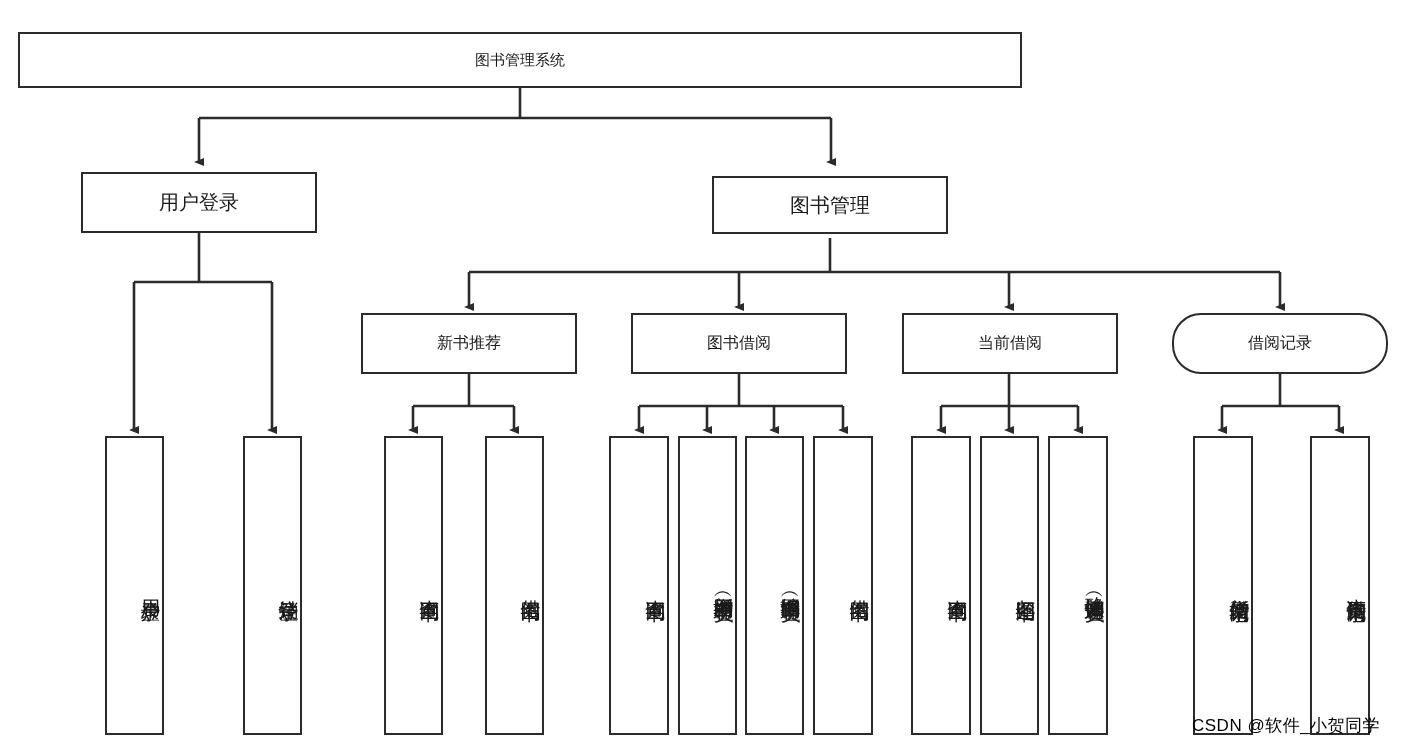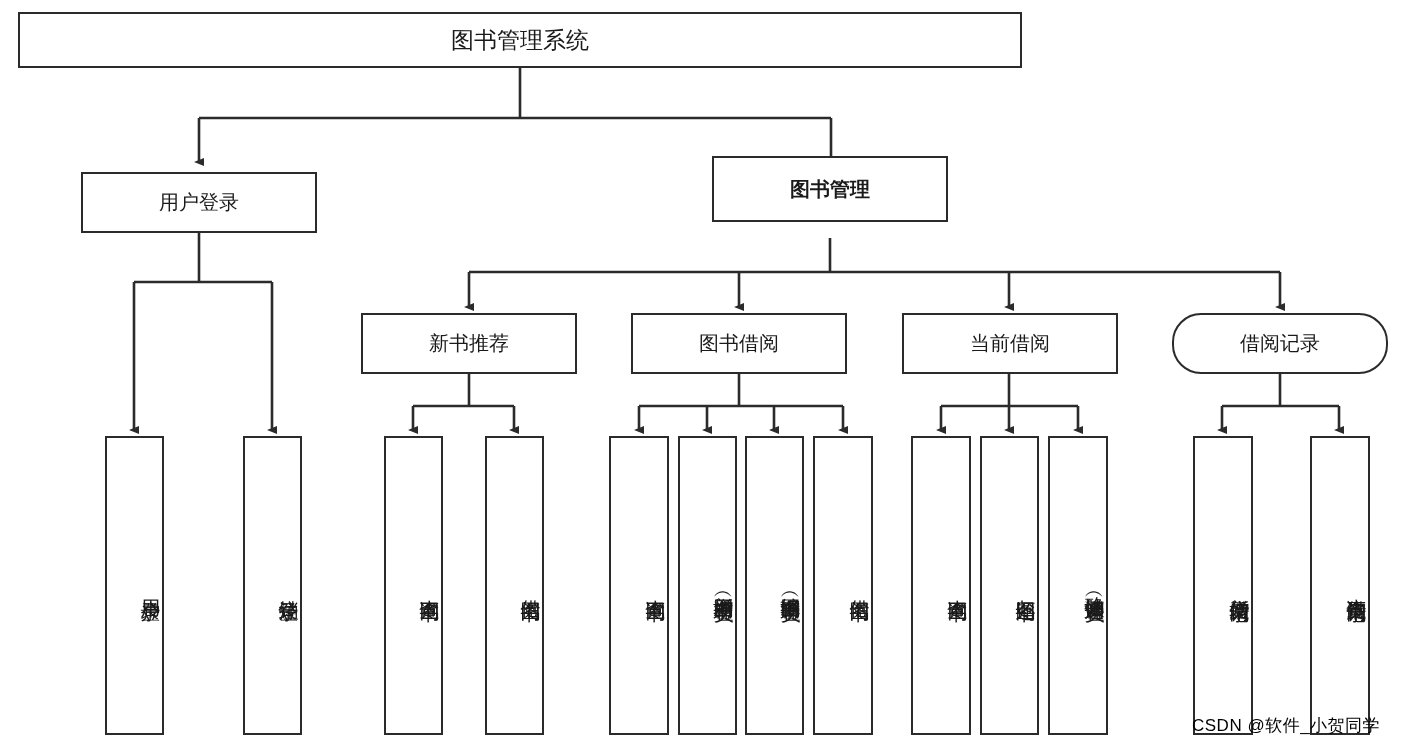--- a/index.html
+++ b/index.html
@@ -28,27 +28,28 @@
     position: absolute;
     box-sizing: border-box;
     border: 2px solid #2b2b2b;
     background: #ffffff;
     display: flex;
     align-items: center;
     justify-content: center;
     color: #1a1a1a;
   }
   .node.root {
-    font-size: 23px;
+    font-size: 15px;
+    margin-top: 20px;
   }
   .node.lvl2 {
     font-size: 20px;
   }
   .node.lvl3 {
-    font-size: 20px;
+    font-size: 16px;
   }
   .node.leaf {
     font-size: 20px;
     writing-mode: vertical-rl;
     text-orientation: upright;
     line-height: 1.12;
     letter-spacing: 1px;
     padding: 8px 0;
     align-items: flex-start;
     justify-content: center;
@@ -123,21 +124,21 @@
     </g>
   </svg>
 
   <div class="node root" style="left:18px; top:12px; width:1004px; height:56px;">
     <span>图书管理系统</span>
   </div>
 
   <div class="node lvl2" style="left:81px; top:172px; width:236px; height:61px;">
     <span>用户登录</span>
   </div>
-  <div class="node lvl2" style="left:712px; top:156px; width:236px; height:66px;font-weight:bold;">
+  <div class="node lvl2" style="left:712px; top:176px; width:236px; height:58px;">
     <span>图书管理</span>
   </div>
 
   <div class="node lvl3" style="left:361px; top:313px; width:216px; height:61px;">
     <span>新书推荐</span>
   </div>
   <div class="node lvl3" style="left:902px; top:313px; width:216px; height:61px;">
     <span>当前借阅</span>
   </div>
   <div class="node lvl3" style="left:631px; top:313px; width:216px; height:61px;">

